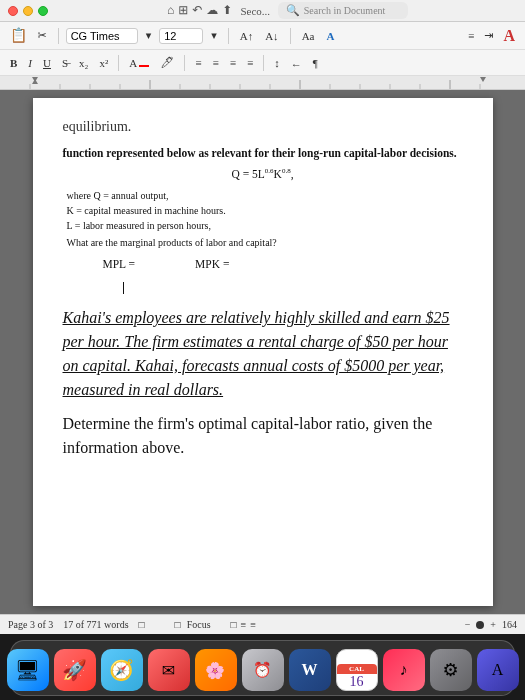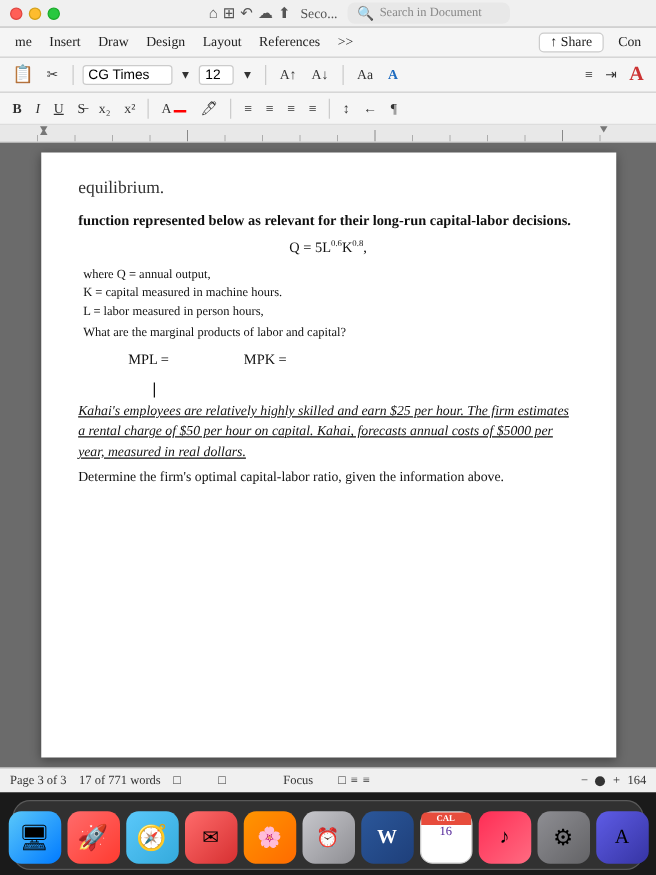--- a/index.html
+++ b/index.html
@@ -119,21 +119,21 @@
       font-size: 11px;
       background: #fff;
       width: 72px;
     }
     .font-size {
       border: 1px solid #ccc;
       border-radius: 3px;
       padding: 1px 4px;
       font-size: 11px;
       background: #fff;
-      width: 28px;
+      width: 44px;
     }
     .separator {
       width: 1px;
       height: 16px;
       background: #ccc;
       margin: 0 3px;
     }
     .toolbar-right {
       margin-left: auto;
       display: flex;
@@ -200,21 +200,22 @@
       line-height: 1.5;
     }
     .where-block p { margin: 0; }
     .mp-row {
       display: flex;
       gap: 60px;
       margin: 6px 0 6px 40px;
       font-size: 11.5px;
     }
     .paragraph-section {
-      font-size: 11px;
+      margin-top: 10px;
+      font-size: 16px;
       line-height: 1.5;
     }
 
     
     .status-bar {
       background: #f0f0f0;
       height: 20px;
       display: flex;
       align-items: center;
       padding: 0 8px;
@@ -318,36 +319,20 @@
         <span>⬆</span>
       </div>
       <span style="font-size:11px;color:#555;">Seco...</span>
       <div class="search-bar-area">
         <span style="font-size:11px;">🔍</span>
         <span style="font-size:10px;color:#888;">Search in Document</span>
       </div>
     </div>
   </div>
 
-  <div class="menu-bar">
-    <span class="menu-item">me</span>
-    <span class="menu-item">Insert</span>
-    <span class="menu-item">Draw</span>
-    <span class="menu-item">Design</span>
-    <span class="menu-item">Layout</span>
-    <span class="menu-item menu-references">References</span>
-    <span class="menu-item">&gt;&gt;</span>
-    <div class="menu-right">
-      <div class="share-btn">
-        <span>↑</span>
-        <span>Share</span>
-      </div>
-      <span class="menu-item">Con</span>
-    </div>
-  </div>
 
   <div class="toolbar1">
     <div class="toolbar1-group">
       <span class="tb-btn" style="font-size:14px;">📋</span>
       <span class="tb-btn">✂</span>
     </div>
     <div class="separator"></div>
     <input class="font-name" value="CG Times" readonly="" style="cursor: pointer;">
     <span class="tb-btn">▾</span>
     <input class="font-size" value="12" readonly="" style="cursor: pointer;">
@@ -452,21 +437,21 @@
       </div>
     </div>
   </div>
 
   <div class="status-bar">
     <span>Page 3 of 3</span>
     <span>17 of 771 words</span>
     <span>□</span>
     <div style="margin-left:20px;display:flex;align-items:center;gap:6px;">
       <span>□</span>
-      <span style="cursor:pointer;margin-left:40px;">Focus</span>
+      <span style="cursor:pointer;">Focus</span>
     </div>
     <div style="margin-left:10px;display:flex;align-items:center;gap:4px;">
       <span>□</span>
       <span>≡</span>
       <span>≡</span>
     </div>
     <div class="status-right">
       <span style="cursor:pointer;">−</span>
       <span style="display:inline-block;width:8px;height:8px;background:#333;border-radius:50%;"></span>
       <span style="cursor:pointer;">+</span>
@@ -478,21 +463,21 @@
 <div class="dock-area">
   <div class="dock-bar"></div>
   <div class="dock-icons">
     <div class="dock-icon di-finder">🖥</div>
     <div class="dock-icon di-launchpad">🚀</div>
     <div class="dock-icon" style="background:linear-gradient(135deg,#5ac8fa,#34aadc);">🧭</div>
     <div class="dock-icon" style="background:linear-gradient(135deg,#ff6b6b,#d63031);font-size:16px;">✉</div>
     <div class="dock-icon" style="background:linear-gradient(135deg,#ff9500,#ff6b00);font-size:16px;">🌸</div>
     <div class="dock-icon" style="background:linear-gradient(135deg,#c7c7cc,#8e8e93);font-size:15px;">⏰</div>
     <div class="dock-icon di-word">W</div>
-    <div class="dock-icon" style="background:#fff;color:#333;font-size:12px;border:1px solid #ccc;font-weight:bold;flex-direction:column;display:flex;align-items:center;justify-content:flex-start;">
+    <div class="dock-icon" style="background:#fff;color:#333;font-size:12px;border:1px solid #ccc;font-weight:bold;flex-direction:column;display:flex;align-items:center;justify-content:flex-end;">
       <span style="font-size:7px;color:#fff;background:#e74c3c;width:100%;text-align:center;border-radius:4px 4px 0 0;padding:1px 0;">CAL</span>
-      <span style="font-size:10px;color:#4c1d95;font-weight:normal;">16</span>
+      <span style="font-size:14px;color:#4c1d95;font-weight:normal;">16</span>
     </div>
     <div class="dock-icon" style="background:linear-gradient(135deg,#ff2d55,#ff6b81);font-size:16px;">♪</div>
     <div class="dock-icon" style="background:linear-gradient(135deg,#8e8e93,#636366);font-size:18px;">⚙</div>
     <div class="dock-icon" style="background:linear-gradient(135deg,#5e5ce6,#3634a3);font-size:16px;">A</div>
   </div>
 </div>
 
 </body></html>

